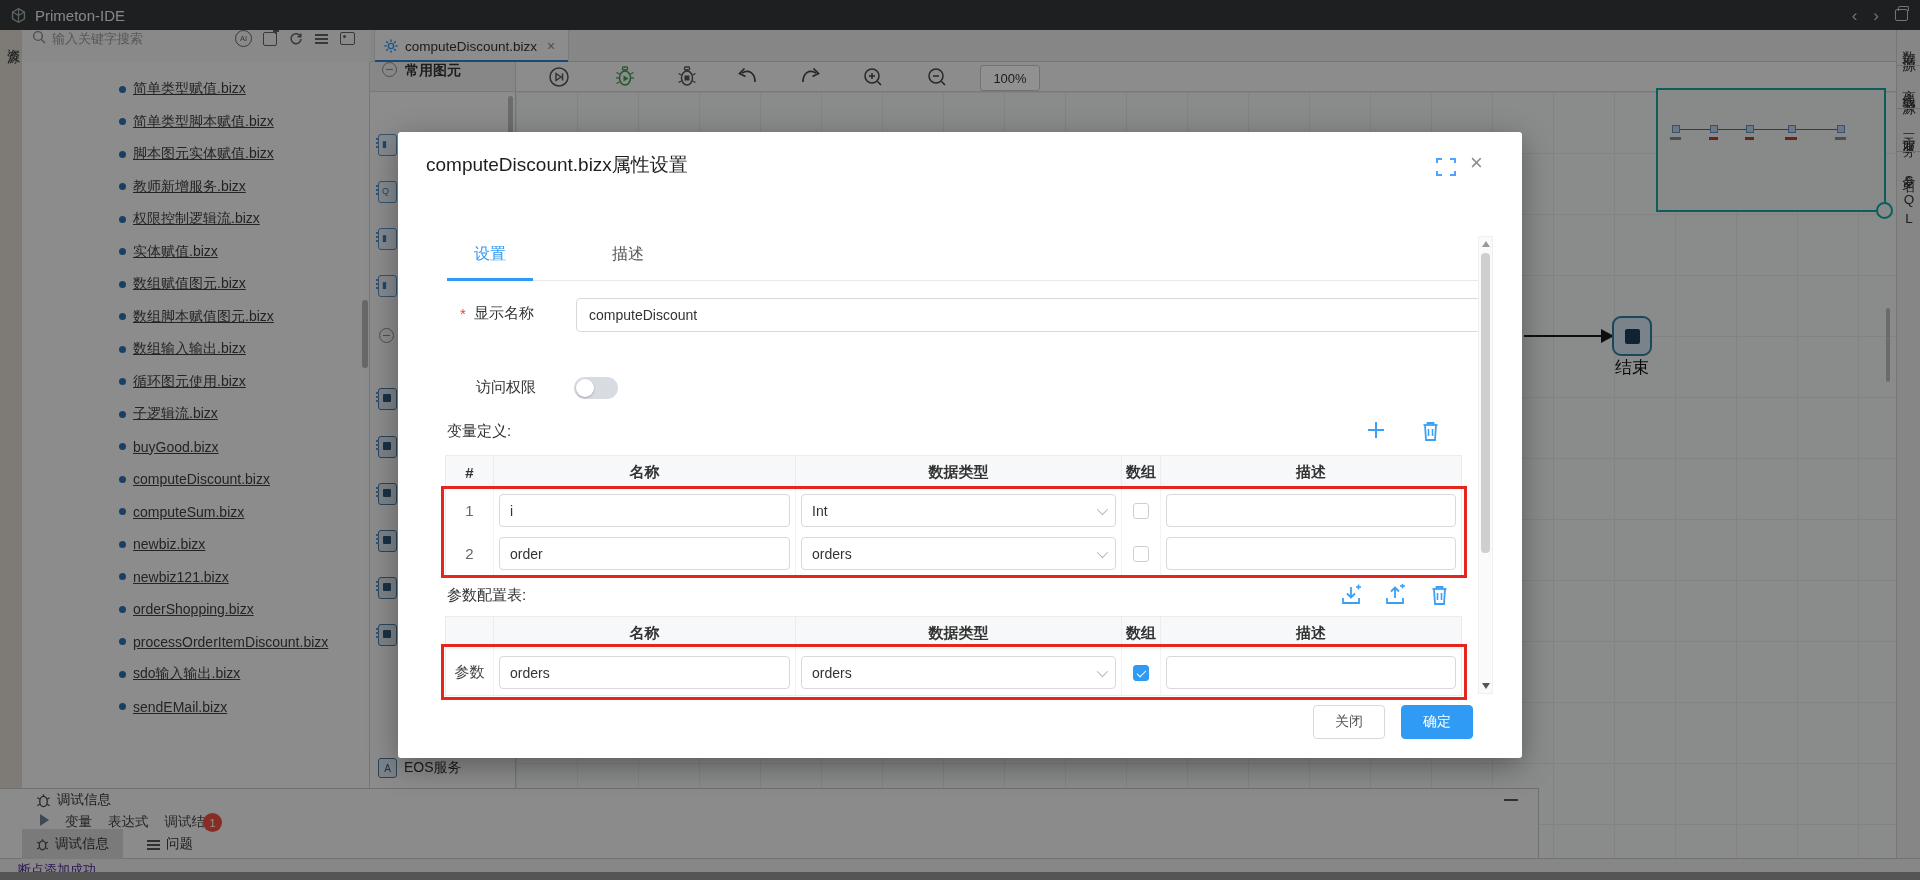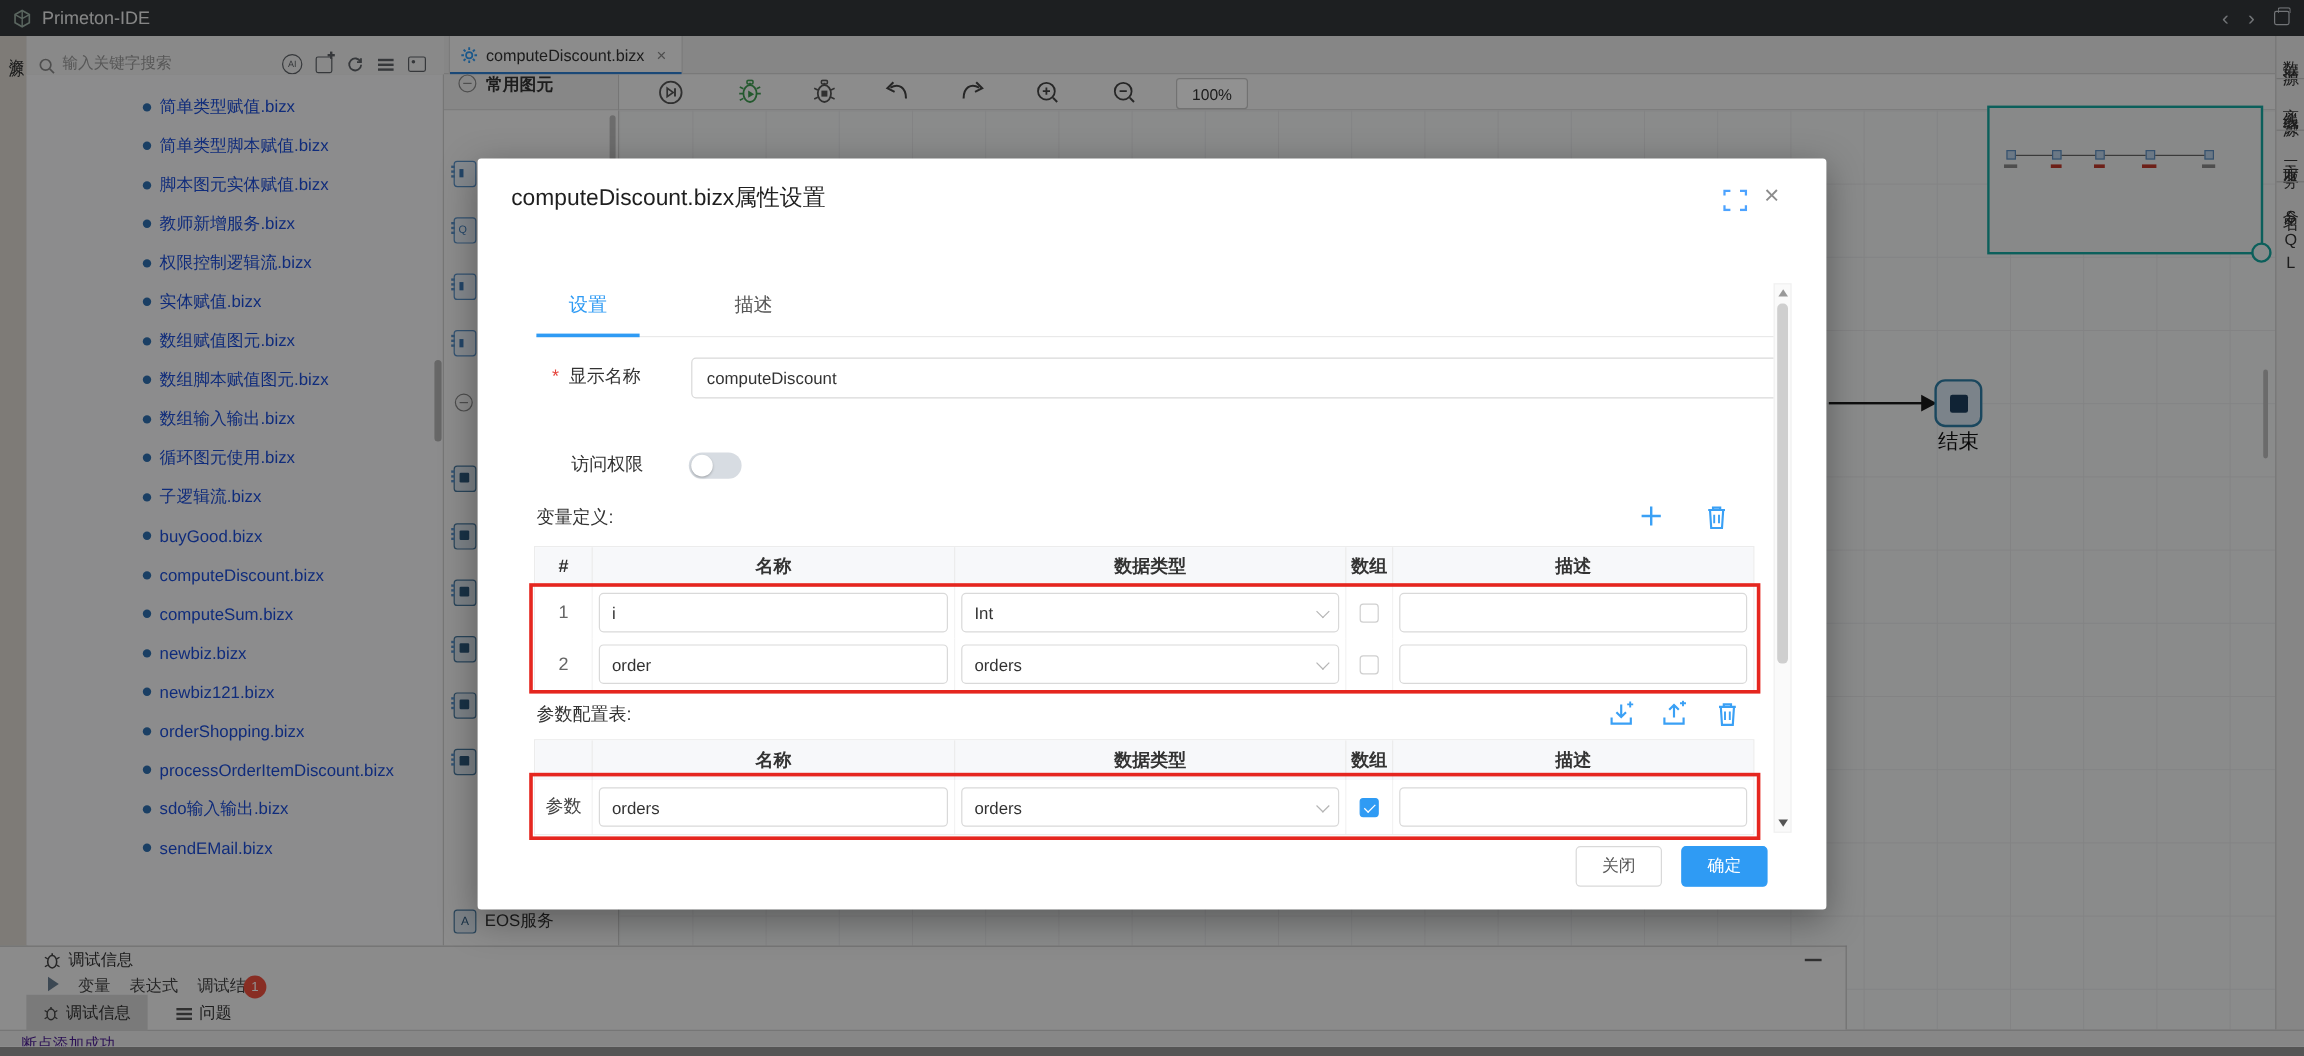--- a/index.html
+++ b/index.html
@@ -15,38 +15,38 @@
   .winctl{position:absolute;right:12px;top:0;height:30px;display:flex;align-items:center;gap:16px;color:#c9cdd2;}
   .navglyph{font-size:17px;line-height:1;cursor:default;}
   .restore-box{width:11px;height:10px;border:1.4px solid #c9cdd2;border-radius:2px;position:relative;}
   .restore-box::before{content:"";position:absolute;left:2px;top:-4px;width:9px;height:4px;border:1.4px solid #c9cdd2;border-bottom:none;border-radius:2px 2px 0 0;}
 
   
   .left-rail{position:absolute;left:0;top:30px;width:22px;height:828px;background:#ddd9d2;border-right:1px solid #c9c9c9;}
   .left-rail span{writing-mode:vertical-rl;text-orientation:upright;font-size:13px;color:#333;margin:8px 0 0 4px;display:inline-block;letter-spacing:3px;}
 
   
-  .explorer-head{position:absolute;left:22px;top:30px;width:348px;height:32px;background:#f1f1f1;border-bottom:1px solid #d7d7d7;display:flex;align-items:flex-end;}
+  .explorer-head{position:absolute;left:22px;top:30px;width:348px;height:32px;background:#f1f1f1;border-bottom:1px solid #d7d7d7;display:flex;align-items:flex-start;}
   .search-ic{margin-left:10px;}
   .search-ph{font-size:13px;color:#9a9a9a;margin-left:6px;flex:0 0 auto;}
   .head-icons{position:absolute;right:14px;display:flex;gap:9px;align-items:center;color:#5f6368;}
   .hicon{width:17px;height:17px;display:flex;align-items:center;justify-content:center;font-size:10px;}
   .ai-circle{width:15px;height:15px;border:1.3px solid #5f6368;border-radius:50%;font-size:7.5px;display:flex;align-items:center;justify-content:center;color:#5f6368;}
   .box-plus{width:12px;height:12px;border:1.4px solid #5f6368;border-radius:2px;position:relative;}
   .box-plus::before{content:"";position:absolute;right:-3px;top:-3px;width:6px;height:2px;background:#5f6368;}
   .box-plus::after{content:"";position:absolute;right:-1px;top:-5px;width:2px;height:6px;background:#5f6368;}
   .bars{width:13px;height:11px;position:relative;}
   .bars::before{content:"";position:absolute;left:0;top:1px;width:13px;height:2px;background:#5f6368;box-shadow:0 4px 0 #5f6368,0 8px 0 #5f6368;}
   .pic-ic{width:13px;height:11px;border:1.4px solid #5f6368;border-radius:2px;position:relative;}
   .pic-ic::before{content:"";position:absolute;left:2px;top:2px;width:3px;height:3px;border-radius:50%;background:#5f6368;}
 
   .tree{position:absolute;left:22px;top:62px;width:348px;height:726px;background:#f7f7f8;border-right:1px solid #cfcfcf;overflow:hidden;padding-top:11px;box-sizing:border-box;}
   .tree-item{height:32.5px;display:flex;align-items:center;padding-left:97px;cursor:pointer;}
   .tree-item .dot{width:7px;height:7px;border-radius:50%;background:#2e6fb0;flex:0 0 auto;}
-  .tree-item .lbl{font-size:14px;color:#1d4ed8;margin-left:7px;white-space:nowrap;}
+  .tree-item .lbl{font-size:14px;color:#404040;margin-left:7px;white-space:nowrap;text-decoration:underline;}
   .tree-scroll{position:absolute;left:340px;top:238px;width:6px;height:68px;border-radius:3px;background:#b5b5b5;}
 
   
   .tabstrip{position:absolute;left:370px;top:30px;width:1526px;height:32px;background:#ececec;border-bottom:1px solid #cfcfcf;box-sizing:border-box;}
   .tab-active{position:absolute;left:4px;top:0;width:195px;height:32px;background:#f6f6f6;border-left:1px solid #d8d8d8;border-right:1px solid #d8d8d8;display:flex;align-items:center;box-sizing:border-box;}
   .tab-active::after{content:"";position:absolute;left:0;right:0;bottom:0;height:2px;background:#2f7fd1;}
   .tab-label{font-size:13.5px;color:#333;margin-left:7px;}
   .tab-close{font-size:14px;color:#888;margin-left:10px;line-height:1;}
 
   

